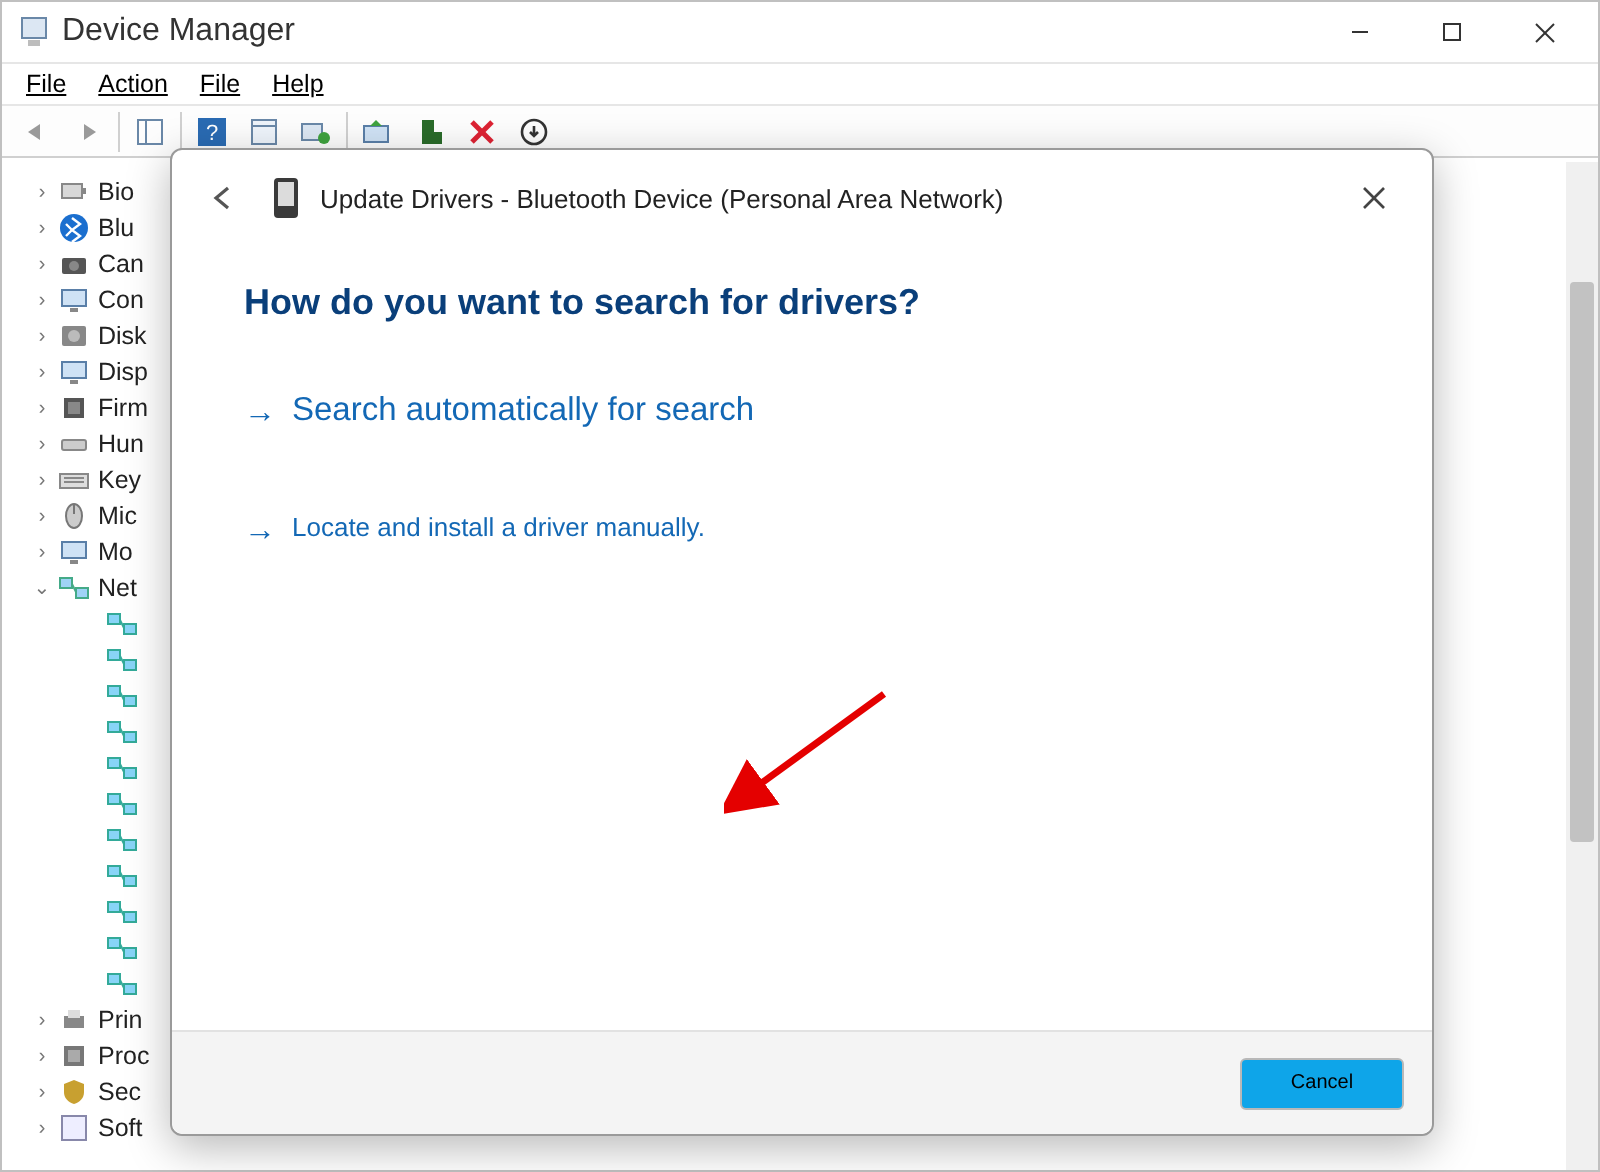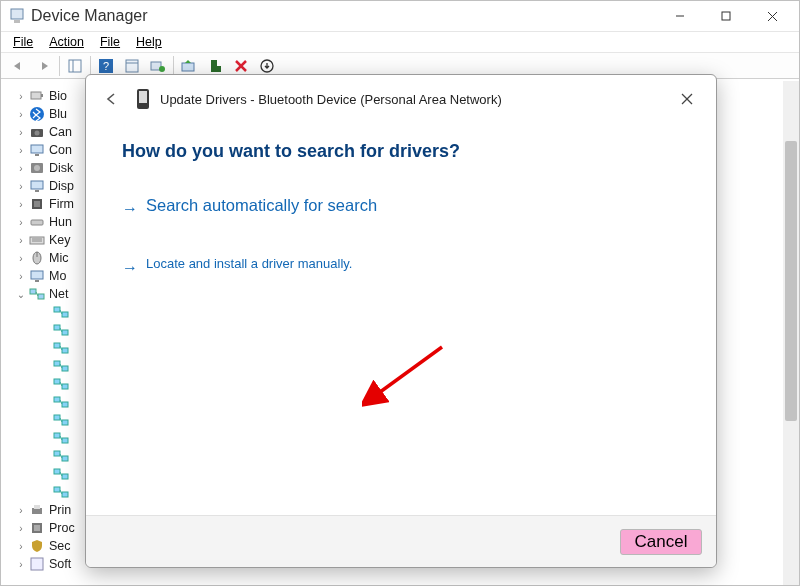--- a/index.html
+++ b/index.html
@@ -30,21 +30,21 @@
   .dlg-ico { width:18px; height:22px; margin:0 8px 0 10px; }
   .dlg-title { font-size:13px; color:#222; }
   .dlg-close { margin-left:auto; width:38px; height:30px; display:flex; align-items:center; justify-content:center; color:#555; }
   .dlg-body { flex:1; padding:4px 36px 0 36px; position:relative; }
   .dlg-heading { font-size:18px; color:#0a3f7a; margin:14px 0 34px 0; font-weight:700; }
   .opt { display:flex; margin-bottom:36px; cursor:pointer; }
   .opt .arrow { color:#1368b5; font-size:16px; width:24px; padding-top:2px; }
   .opt .big { color:#1368b5; font-size:16.5px; margin-bottom:4px; }
   .opt .sub { color:#1368b5; font-size:13px; line-height:1.35; max-width:480px; }
   .dlg-foot { height:52px; background:#f4f4f4; border-top:1px solid #e2e2e2; display:flex; align-items:center; justify-content:flex-end; padding:0 14px; border-radius:0 0 6px 6px; }
-  .btn { min-width:82px; height:26px; background:#f9a8d4; border:1px solid #b8b8b8; border-radius:3px; font-size:17px; display:flex; align-items:center; justify-content:center;margin-left:16px; }
+  .btn { min-width:82px; height:26px; background:#0ea5e9; border:1px solid #b8b8b8; border-radius:3px; font-size:10px; display:flex; align-items:center; justify-content:center;margin-left:16px; }
   
   .red-arrow { position:absolute; left:276px; top:216px; pointer-events:none; }
 </style>
 </head>
 <body>
 
 <div class="window">
 
   <div class="titlebar">
     <svg class="ico" viewBox="0 0 16 16">

